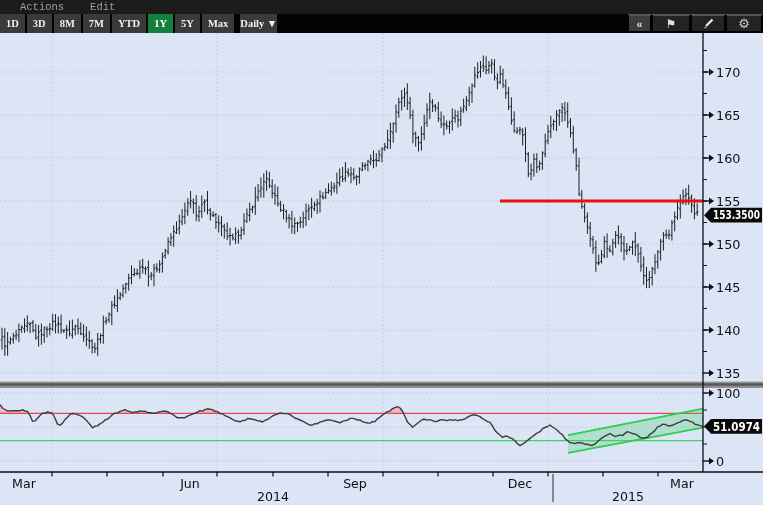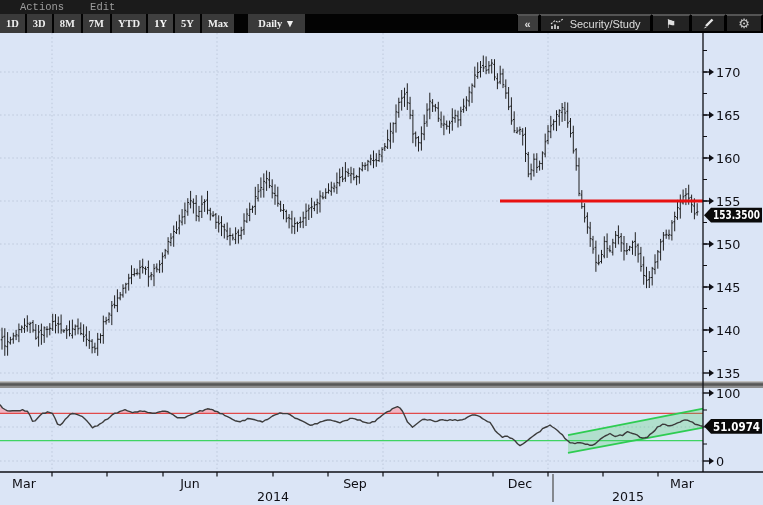--- a/index.html
+++ b/index.html
@@ -8,22 +8,22 @@
   
   .menubar{height:14px;background:#1b1b1b;color:#9c9c9c;font-size:10.5px;
            display:flex;align-items:center;}
   .menubar .mi{margin-left:20px;cursor:default;font-family:Liberation Mono, monospace;}
   .menubar .mi+.mi{margin-left:26px;}
   
   .toolbar{height:19px;background:#030303;display:flex;align-items:stretch;position:relative;}
   .rng{background:#3a3a3a;color:#f0f0f0;font-size:10.5px;font-weight:bold;
        border:0;margin-right:2px;padding:0 6px;height:19px;line-height:19px;
        font-family:Liberation Serif, serif;cursor:default;white-space:nowrap;}
-  .rng.sel{background:#404040;color:#fff;}
-  .rng.daily{margin-left:12px;padding:0 10px;}
+  .rng.sel{background:#15803d;color:#fff;}
+  .rng.daily{margin-left:4px;padding:0 0;}
   .tbright{position:absolute;right:0;top:0;height:19px;display:flex;align-items:stretch;}
   .tbtn{background:#232323;border-left:1px solid #000;color:#dedede;font-size:11px;
         display:flex;align-items:center;padding:0 9px;height:19px;cursor:default;white-space:nowrap;}
   .tbtn.raised{background:#3d3d3d;padding:0 7px;font-weight:bold;}
   .tbtn .micon{margin-right:5px;display:inline-flex;}
   .tbtn.gear{color:#c7c7c7;font-size:13px;padding:0 11px;}
   .tbtn.flag{font-size:12px;padding:0 13px;}
   
   #chart{position:absolute;left:0;top:33px;}
   text{font-family:"DejaVu Sans",sans-serif;}
@@ -43,31 +43,20 @@
       <button class="rng">8M</button>
       <button class="rng">7M</button>
       <button class="rng">YTD</button>
       <button class="rng sel">1Y</button>
       <button class="rng">5Y</button>
       <button class="rng">Max</button>
     </div>
   <button class="rng daily" id="dailyBtn">Daily ▼</button>
   <div class="tbright">
     <button class="tbtn raised">«</button>
-    <button class="tbtn">
-      <span class="micon">
-        <svg width="15" height="12" viewBox="0 0 15 12">
-          <rect x="1" y="8" width="2" height="3" fill="#bbb"></rect>
-          <rect x="4" y="6.5" width="2" height="4.5" fill="#bbb"></rect>
-          <rect x="7" y="8" width="2" height="3" fill="#bbb"></rect>
-          <path d="M1,6 L5,2.5 L8,4.5 L13,1" stroke="#ddd" stroke-width="1.1" fill="none" stroke-dasharray="2,1.2"></path>
-        </svg>
-      </span>
-      <span>Security/Study</span>
-    </button>
     <button class="tbtn flag">⚑</button>
     <button class="tbtn">
       <svg width="14" height="12" viewBox="0 0 14 12">
         <path d="M11.5,1.5 L5,8" stroke="#e6e6e6" stroke-width="2.4"></path>
         <path d="M4.6,8.4 L2.6,10.4 L5.6,9.4 Z" fill="#e6e6e6"></path>
       </svg>
     </button>
     <button class="tbtn gear">⚙</button>
   </div>
 </div>

